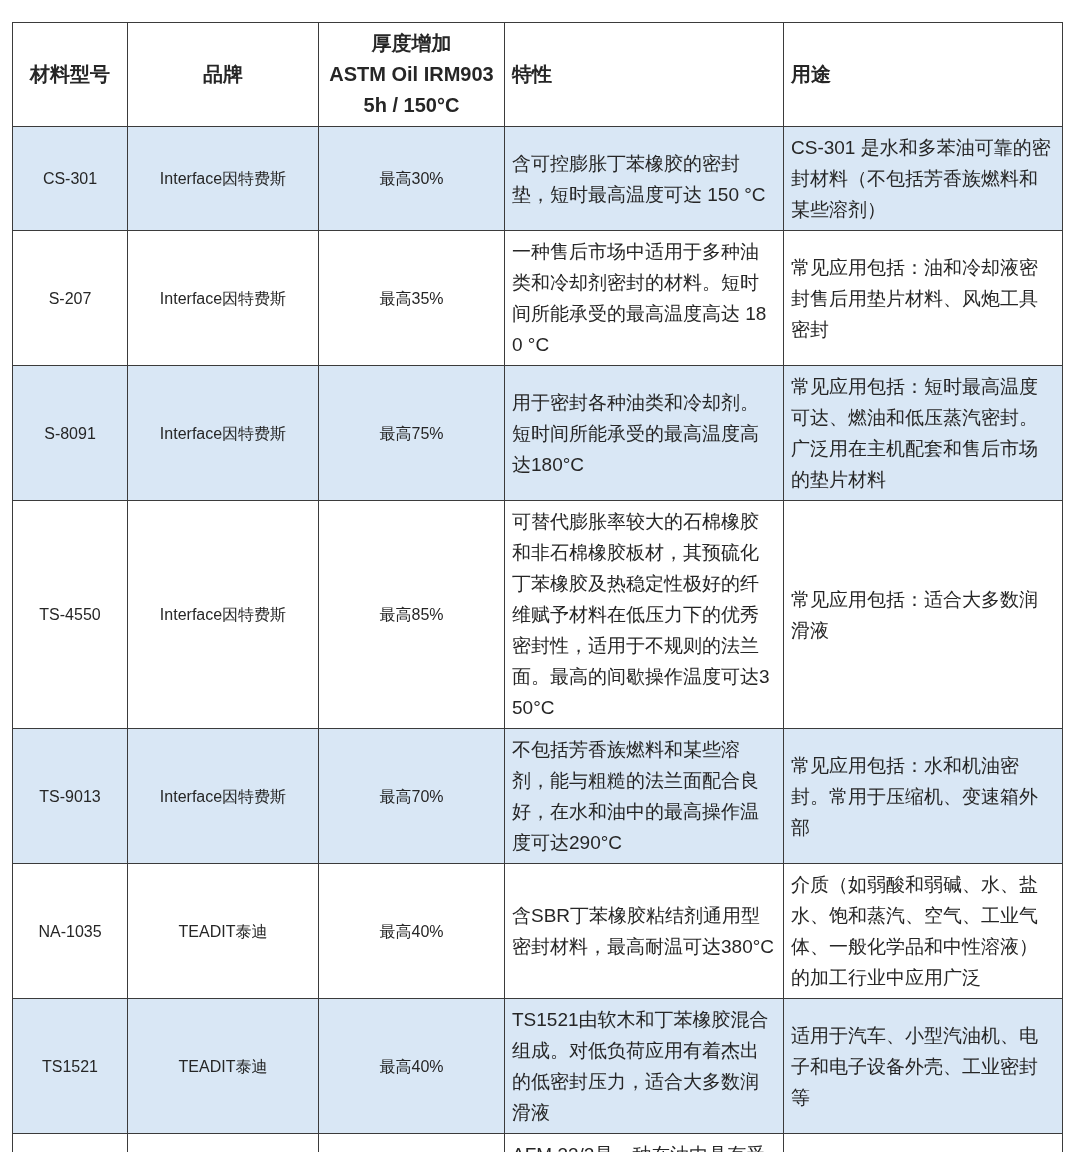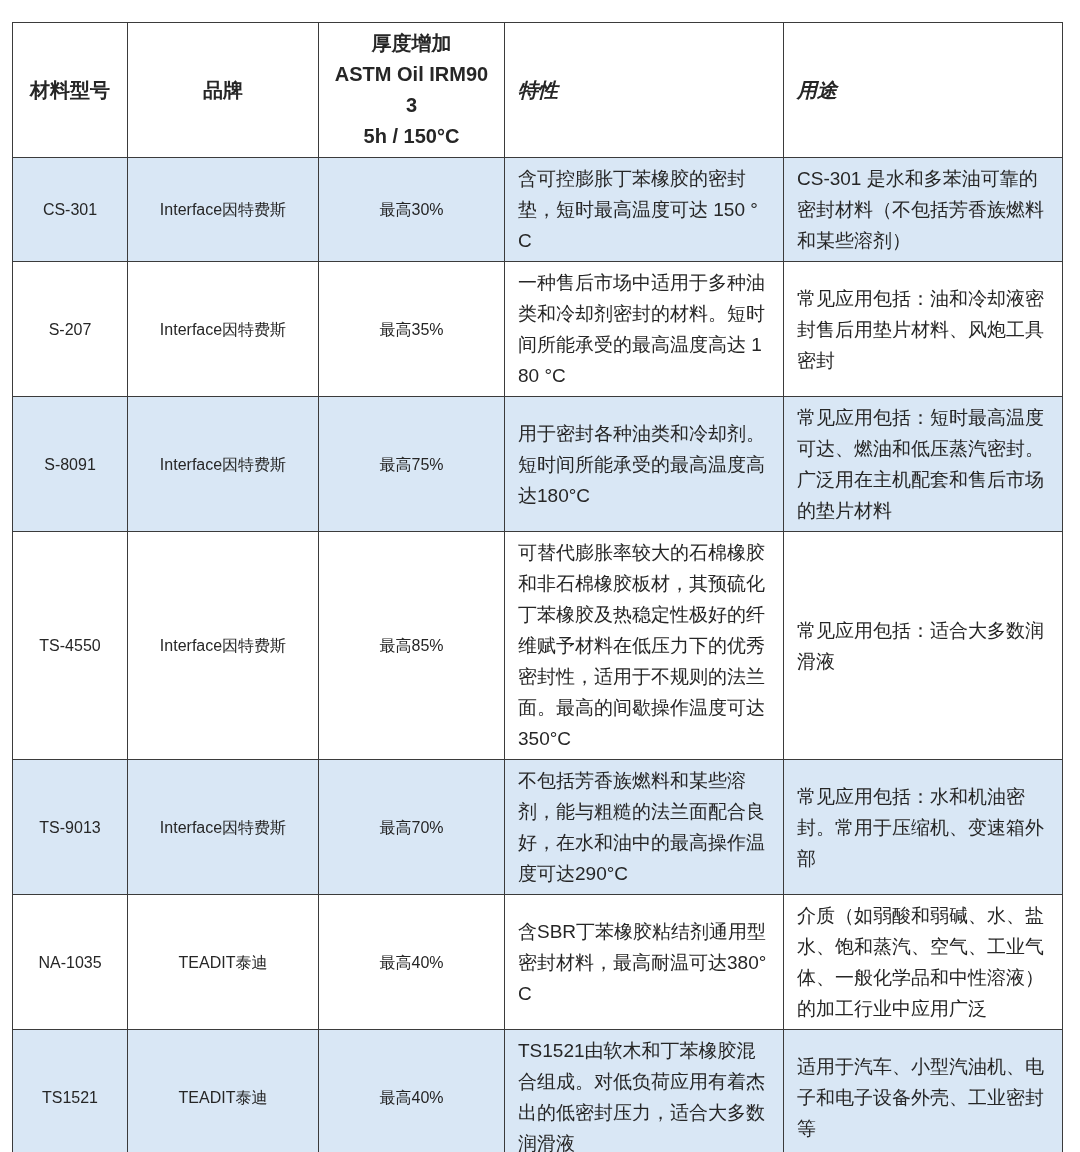--- a/index.html
+++ b/index.html
@@ -23,33 +23,33 @@
     border-collapse: collapse;
   }
   col.c1 { width: 115px; }
   col.c2 { width: 191px; }
   col.c3 { width: 186px; }
   col.c4 { width: 279px; }
   col.c5 { width: 279px; }
   th, td {
     border: 1.5px solid #3b3b3b;
     vertical-align: middle;
-    padding: 5px 13px;
+    padding: 5px 7px;
     font-size: 19px;
     line-height: 31px;
     word-break: break-all;
     overflow-wrap: break-word;
   }
   th {
     font-weight: bold;
     white-space: pre-line;
     font-size: 20px;
     text-align: center;
   }
-  th:nth-child(4), th:nth-child(5) { text-align: left; font-style: italic; }
+  th:nth-child(4), th:nth-child(5) { text-align: left; }
   td:nth-child(1), td:nth-child(2), td:nth-child(3) {
     text-align: center;
     font-size: 16px;
   }
   td:nth-child(4), td:nth-child(5) { text-align: left; }
   thead tr { height: 93px; }
   tbody tr:nth-child(1) { height: 98px; }
   tbody tr:nth-child(2) { height: 98px; }
   tbody tr:nth-child(3) { height: 125px; }
   tbody tr:nth-child(4) { height: 190px; }

